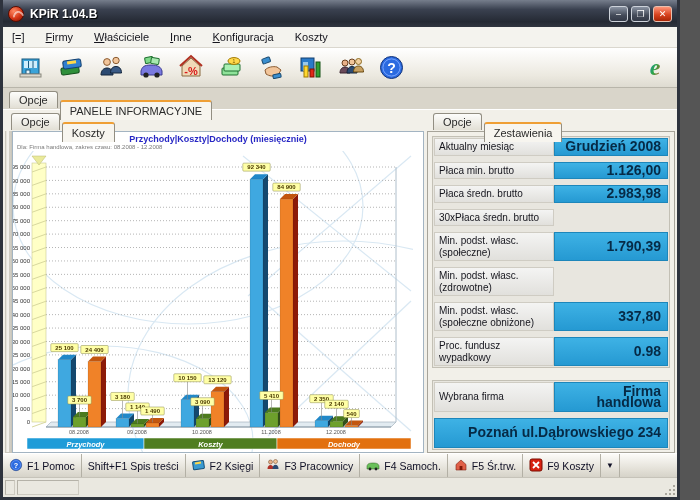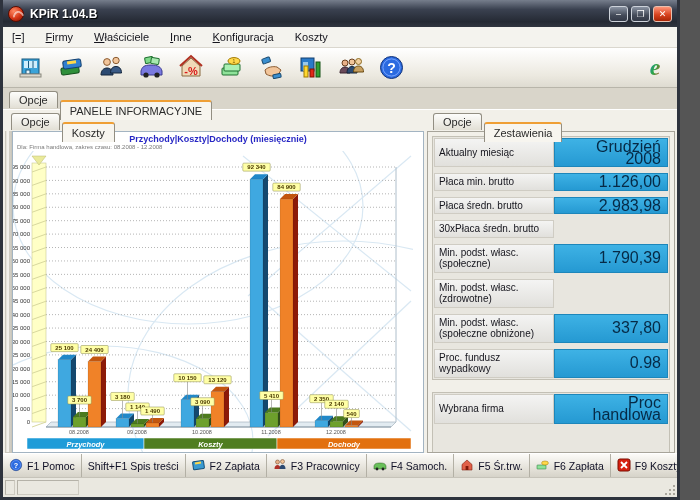--- a/index.html
+++ b/index.html
@@ -43,22 +43,22 @@
   .chart-box{flex:1;border:1px solid #a3b4c2;background:#fff;overflow:hidden;position:relative;}
   .chart-title{text-align:center;color:#2727c4;font-weight:bold;font-size:9px;padding-top:2px;}
   .chart-subtitle{font-size:6px;color:#7a7a7a;padding-left:4px;line-height:7px;}
   .right-region{flex:1;margin-left:3px;display:flex;flex-direction:column;min-height:0;}
   .right-box{flex:1;border:1px solid #a7a49a;background:#f2f0e9;padding:4px 4px 2px 4px;overflow:hidden;}
   .info-table{border:1px solid #c3c0b5;background:#e8e6df;padding:1px;}
   .irow{display:flex;margin-bottom:6px;}
   .irow:last-child{margin-bottom:0;}
   .cell-label{width:120px;flex:0 0 120px;background:linear-gradient(#f4f4f3,#e1e0dc);border:1px solid #cfccc3;
     font-size:10px;color:#15151d;padding:2px 4px;display:flex;align-items:center;white-space:pre-line;line-height:11.5px;}
-  .cell-value{flex:1;background:linear-gradient(#3eb2e5,#2599d2);border:1px solid #1d86ba;font-size:16px;color:#062a46;
-    display:flex;align-items:center;justify-content:flex-end;padding:2px 6px;text-align:right;line-height:11.5px;}
+  .cell-value{flex:1;background:linear-gradient(#3eb2e5,#2599d2);border:1px solid #1d86ba;font-size:14px;color:#062a46;
+    display:flex;align-items:center;justify-content:flex-end;padding:2px 6px;text-align:right;line-height:11.5px;font-weight:bold;}
   .tbl-gap{height:12px;}
   .info-table.company .irow{height:30px;}
   
   .fkeybar{height:24px;flex:0 0 24px;background:linear-gradient(#fcfbf8,#e2dfd6 70%,#d6d3c9);
     border-top:1px solid #fff;display:flex;align-items:stretch;font-size:10.5px;color:#101026;}
   .fbtn{display:flex;align-items:center;gap:4px;padding:0 6px;border-right:1px solid #b3b0a5;cursor:pointer;white-space:nowrap;}
   .fbtn svg{width:14px;height:14px;}
   .fbtn.caret{padding:0 5px;font-size:8px;}
   
   .statusbar{height:20px;flex:0 0 20px;background:#eae8e0;border-top:1px solid #c6c3b9;display:flex;align-items:stretch;position:relative;}
@@ -455,23 +455,24 @@
             </div>
             <div class="irow">
               <div class="cell-label">Proc. fundusz wypadkowy</div>
               <div class="cell-value">0.98</div>
             </div>
           </div>
         <div class="tbl-gap"></div>
         <div class="info-table company" id="companyTable">
             <div class="irow">
               <div class="cell-label">Wybrana firma</div>
-              <div class="cell-value">Proc handlowa</div>
-            </div>
-            <div class="irow">
+              <div class="cell-value">Firma handlowa</div>
+            </div>
+            <div class="irow">
+              <div class="cell-value">Poznań ul.Dąbrowskiego 234</div>
             </div>
           </div>
       </div>
     </div>
   </div>
 
   <div class="fkeybar" id="fkeybar">
       <div class="fbtn">
         <span><svg viewBox="0 0 27 27">
             <circle cx="13.5" cy="13.5" r="11" fill="#2a6ae0" stroke="#12337a"></circle>
@@ -481,21 +482,21 @@
         <span>F1 Pomoc</span>
       </div>
       <div class="fbtn">
         <span>Shift+F1 Spis treści</span>
       </div>
       <div class="fbtn">
         <span><svg viewBox="0 0 14 14">
             <rect x="1" y="3" width="11" height="8" rx="1" fill="#3a9ad0" stroke="#14507a" transform="rotate(-8 7 7)"></rect>
             <rect x="3" y="4" width="6" height="2" fill="#ffd84a" transform="rotate(-8 6 5)"></rect>
           </svg></span>
-        <span>F2 Zapłata</span>
+        <span>F2 Księgi</span>
       </div>
       <div class="fbtn">
         <span><svg viewBox="0 0 14 14">
             <circle cx="4.5" cy="4" r="2" fill="#e8b088" stroke="#6a4020" stroke-width=".5"></circle>
             <path d="M1.5 11c0-3 1.5-4 3-4s3 1 3 4z" fill="#b03028"></path>
             <circle cx="9.5" cy="3.5" r="2" fill="#f2c59a" stroke="#6a4020" stroke-width=".5"></circle>
             <path d="M6.5 11c0-3 1.5-4.3 3-4.3s3 1.3 3 4.3z" fill="#2c4a72"></path>
           </svg></span>
         <span>F3 Pracownicy</span>
       </div>
@@ -509,27 +510,20 @@
       </div>
       <div class="fbtn">
         <span><svg viewBox="0 0 14 14">
             <path d="M2 6.5 7 2l5 4.5V12H2z" fill="#e06048" stroke="#802010" stroke-width=".6"></path>
             <rect x="5.6" y="8" width="2.8" height="4" fill="#801808"></rect>
           </svg></span>
         <span>F5 Śr.trw.</span>
       </div>
       <div class="fbtn">
         <span><svg viewBox="0 0 14 14">
-            <rect x="1" y="7" width="9" height="4" rx=".5" fill="#8fe29a" stroke="#1f7030" stroke-width=".5"></rect>
-            <ellipse cx="9" cy="5" rx="3.4" ry="2" fill="#ffd84a" stroke="#a07800" stroke-width=".5"></ellipse>
-          </svg></span>
-        <span>F6 Zapłata</span>
-      </div>
-      <div class="fbtn">
-        <span><svg viewBox="0 0 14 14">
             <rect x="1" y="1" width="12" height="12" rx="2" fill="#d82010" stroke="#7a0c00"></rect>
             <path d="M4 4l6 6M10 4l-6 6" stroke="#fff" stroke-width="1.8"></path>
           </svg></span>
         <span>F9 Koszty</span>
       </div>
       <div class="fbtn caret">
         <span>▼</span>
       </div>
     </div>
 

